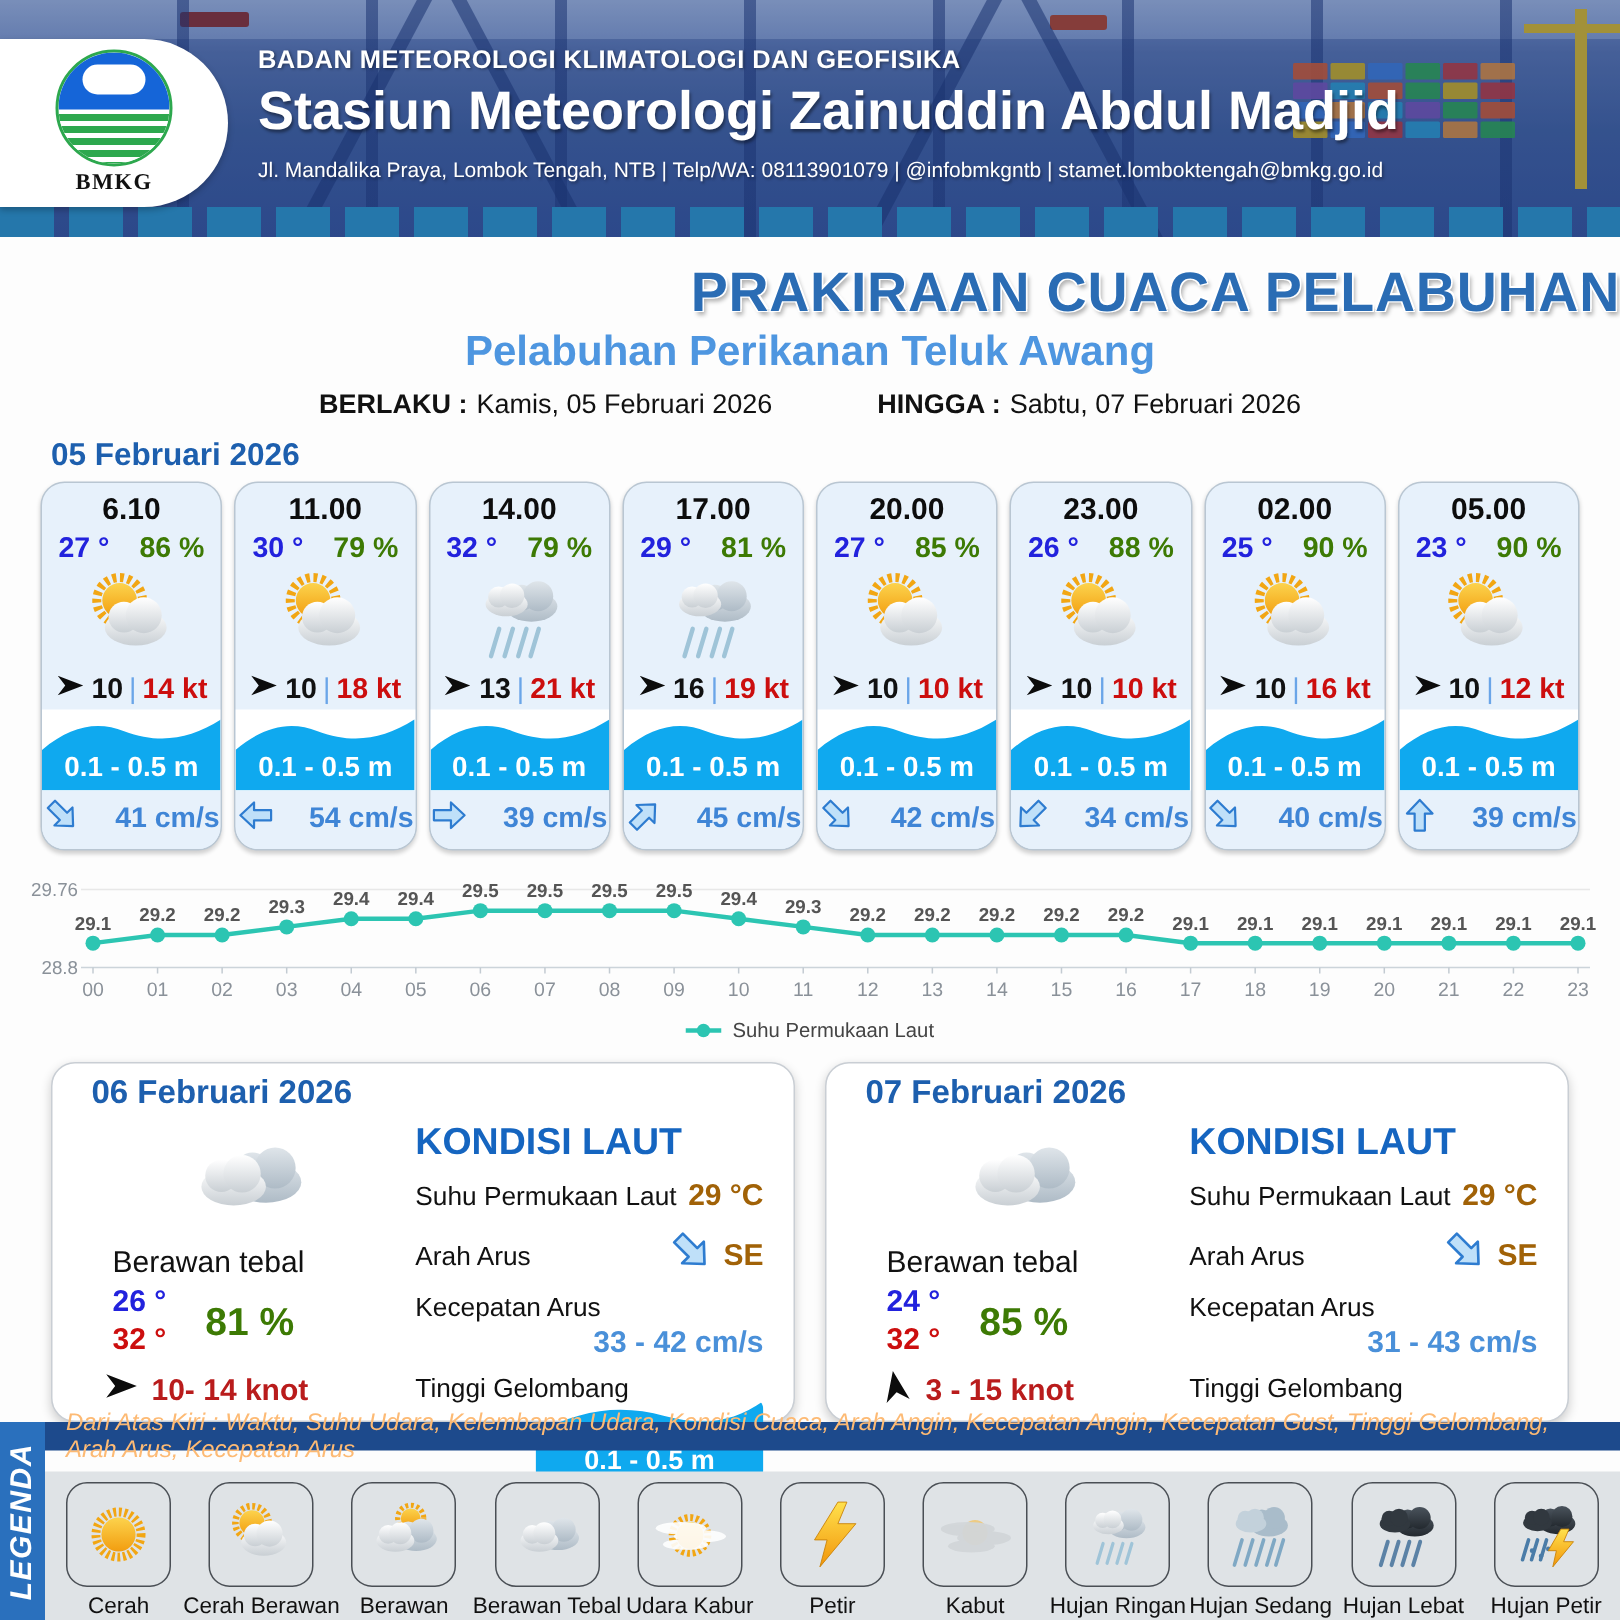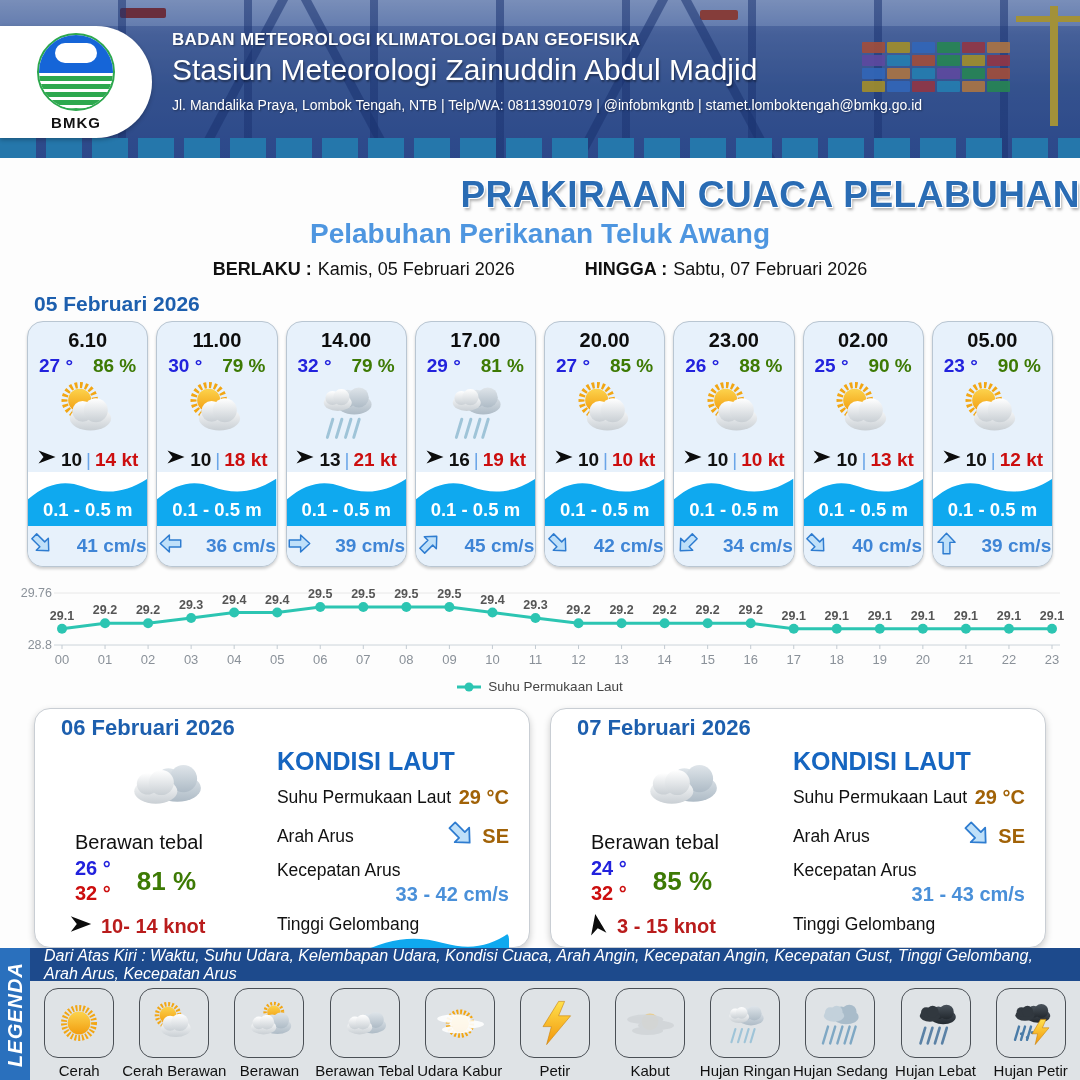--- a/index.html
+++ b/index.html
@@ -11,29 +11,29 @@
   .hd .mullions{position:absolute;inset:0;background:repeating-linear-gradient(90deg,transparent 0 118px,rgba(30,55,120,.55) 118px 126px);}
   .hd .beam{position:absolute;width:9px;height:300px;background:rgba(28,52,116,.55);top:-40px;}
   .hd .skystrip{position:absolute;left:0;right:0;top:0;height:26px;background:linear-gradient(180deg,#a6bade,#8aa3d2);opacity:.85;}
   .hd .boat{position:absolute;top:8px;height:10px;background:#8a3030;border-radius:2px;}
   .hd .containers{position:absolute;right:68px;top:42px;width:150px;display:grid;grid-template-columns:repeat(6,23px);grid-auto-rows:11px;gap:2px;opacity:.9;}
   .hd .containers div{border-radius:1px;}
   .hd .crane{position:absolute;right:22px;top:6px;width:8px;height:120px;background:#d8b92a;}
   .hd .crane:before{content:"";position:absolute;left:-34px;top:10px;width:70px;height:6px;background:#d8b92a;}
   .hd .seats{position:absolute;left:0;right:0;bottom:0;height:20px;background:repeating-linear-gradient(90deg,#2b95c8 0 36px,rgba(0,0,0,0) 36px 46px);}
   .hd .tint{position:absolute;inset:0;background:rgba(22,42,96,.28);}
-  .logo-pill{position:absolute;left:0;top:26px;width:152px;height:112px;background:#fff;border-radius:0 58px 58px 0;display:flex;flex-direction:column;align-items:center;justify-content:center;z-index:5;box-shadow:0 2px 4px rgba(0,0,0,.25);}
+  .logo-pill{position:absolute;left:0;top:26px;width:152px;height:112px;background:#fff;border-radius:0 58px 58px 0;display:flex;flex-direction:column;align-items:center;justify-content:center;z-index:5;box-shadow:0 2px 4px rgba(0,0,0,.25);font-family:Liberation Serif, serif;}
   .logo-circ{width:74px;height:74px;border-radius:50%;overflow:hidden;border:2px solid #2da84e;position:relative;background:#fff;}
   .logo-circ .topb{position:absolute;left:0;right:0;top:0;height:52%;background:#1565d8;}
   .logo-circ .cloudw{position:absolute;left:16px;top:8px;width:42px;height:20px;background:#fff;border-radius:12px;}
   .logo-circ .greens{position:absolute;left:0;right:0;bottom:0;height:44%;background:repeating-linear-gradient(180deg,#2da84e 0 5px,#fff 5px 8px);}
   .logo-txt{font-size:15px;font-weight:bold;color:#111;margin-top:3px;letter-spacing:1px;}
   .hd-text{position:absolute;left:172px;top:30px;z-index:4;color:#fff;}
   .hd-org{font-size:17px;font-weight:bold;letter-spacing:.3px;text-shadow:1px 1px 2px rgba(0,0,0,.4);}
-  .hd-station{font-size:30px;font-weight:normal;margin-top:3px;text-shadow:1px 2px 2px rgba(0,0,0,.4);}
+  .hd-station{font-size:36px;font-weight:bold;margin-top:3px;text-shadow:1px 2px 2px rgba(0,0,0,.4);}
   .hd-addr{font-size:14px;margin-top:10px;text-shadow:1px 1px 2px rgba(0,0,0,.4);}
 
   
   .main-title{text-align:right;margin-top:16px;font-size:37px;font-weight:800;color:#2a6cb4;letter-spacing:.5px;
     text-shadow:-1px -1px 0 #fff,1px -1px 0 #fff,-1px 1px 0 #fff,1px 1px 0 #fff,2px 3px 3px rgba(0,0,0,.3);}
   .sub-title{text-align:center;font-size:28px;font-weight:bold;color:#4e96e0;margin-top:2px;}
   .validity{display:flex;justify-content:center;gap:70px;font-size:18px;margin-top:9px;color:#111;}
   .validity b{margin-right:6px;}
   .date-label{margin:12px 0 5px 34px;font-size:21px;font-weight:bold;color:#1d5fae;}
 
@@ -81,21 +81,21 @@
   .sea-val{font-size:20px;font-weight:bold;color:#a16207;display:flex;align-items:center;gap:6px;}
   .sea-val-line{text-align:right;font-size:20px;font-weight:bold;color:#4a90d9;margin-top:2px;}
   .wavebox{position:absolute;right:0;bottom:-62px;width:152px;height:56px;border-radius:8px;overflow:hidden;}
   .wavebox svg{position:absolute;inset:0;width:100%;height:100%;display:block;}
   .wavebox span{position:absolute;left:0;right:0;bottom:4px;text-align:center;color:#fff;font-weight:bold;font-size:18px;}
 
   
   .legend{position:absolute;left:0;right:0;top:948px;bottom:0;}
   .leg-side{position:absolute;left:0;top:0;bottom:0;width:30px;background:#2a70bd;display:flex;align-items:center;justify-content:center;}
   .leg-side span{transform:rotate(-90deg);white-space:nowrap;color:#fff;font-style:italic;font-weight:bold;font-size:20px;letter-spacing:1px;}
-  .leg-note{position:absolute;left:30px;right:0;top:0;height:33px;background:#1d4a8c;color:#ffffff;display:flex;align-items:center;padding:0 14px;font-style:italic;font-size:16px;box-sizing:border-box;}
+  .leg-note{position:absolute;left:30px;right:0;top:0;height:19px;background:#1d4a8c;color:#fdba74;display:flex;align-items:center;padding:0 14px;font-style:italic;font-size:16px;box-sizing:border-box;}
   .leg-items{position:absolute;left:30px;right:0;top:33px;bottom:0;background:#dfe3e6;display:flex;justify-content:space-evenly;align-items:flex-start;padding-top:7px;}
   .leg-item{display:flex;flex-direction:column;align-items:center;width:92px;}
   .leg-box{width:70px;height:70px;border:1.7px solid #4a4f55;border-radius:14px;display:flex;align-items:center;justify-content:center;box-sizing:border-box;}
   .leg-label{font-size:15px;color:#111;margin-top:4px;white-space:nowrap;}
 </style>
 </head>
 <body>
 
 <div class="page">
 
@@ -271,21 +271,21 @@
         <div class="wave">
           <svg viewBox="0 0 122 56" preserveAspectRatio="none">
             <path d="M0,28 C20,11 38,8 56,15 C80,24 100,21 122,7 L122,56 L0,56 Z" fill="#0fa9ef"></path>
           </svg>
           <div class="wv">0.1 - 0.5 m</div>
         </div>
         <div class="cur">
           <span class="arr"><svg width="25" height="25" viewBox="0 0 44 44" style="transform:rotate(180deg)">
               <path d="M4,16 L24,16 L24,7 L40,22 L24,37 L24,28 L4,28 Z" fill="#bfe0f9" stroke="#2e7cd0" stroke-width="2.6" stroke-linejoin="round"></path>
             </svg></span>
-          <span>36 cm/s</span>
+          <span>54 cm/s</span>
         </div>
       </div>
       <div class="card">
         <div class="tm">14.00</div>
         <div class="th">
           <span class="tv">32 °</span>
           <span class="hv">79 %</span>
         </div>
         <div class="ic">
           <svg width="86" height="66" viewBox="0 0 100 80">
@@ -573,21 +573,21 @@
               <circle cx="59.5" cy="39" r="14.499999999999998"></circle>
             </g>
           </svg>
         </div>
         <div class="wind">
           <span class="arr"><svg width="20" height="20" viewBox="0 0 40 40" style="transform:rotate(0deg)">
               <polygon points="3,7 37,20 3,33 13,20" fill="#0c0c0c"></polygon>
             </svg></span>
           <span>10</span>
           <span class="sep">|</span>
-          <span class="gust">13 kt</span>
+          <span class="gust">16 kt</span>
         </div>
         <div class="wave">
           <svg viewBox="0 0 122 56" preserveAspectRatio="none">
             <path d="M0,28 C20,11 38,8 56,15 C80,24 100,21 122,7 L122,56 L0,56 Z" fill="#0fa9ef"></path>
           </svg>
           <div class="wv">0.1 - 0.5 m</div>
         </div>
         <div class="cur">
           <span class="arr"><svg width="25" height="25" viewBox="0 0 44 44" style="transform:rotate(45deg)">
               <path d="M4,16 L24,16 L24,7 L40,22 L24,37 L24,28 L4,28 Z" fill="#bfe0f9" stroke="#2e7cd0" stroke-width="2.6" stroke-linejoin="round"></path>

